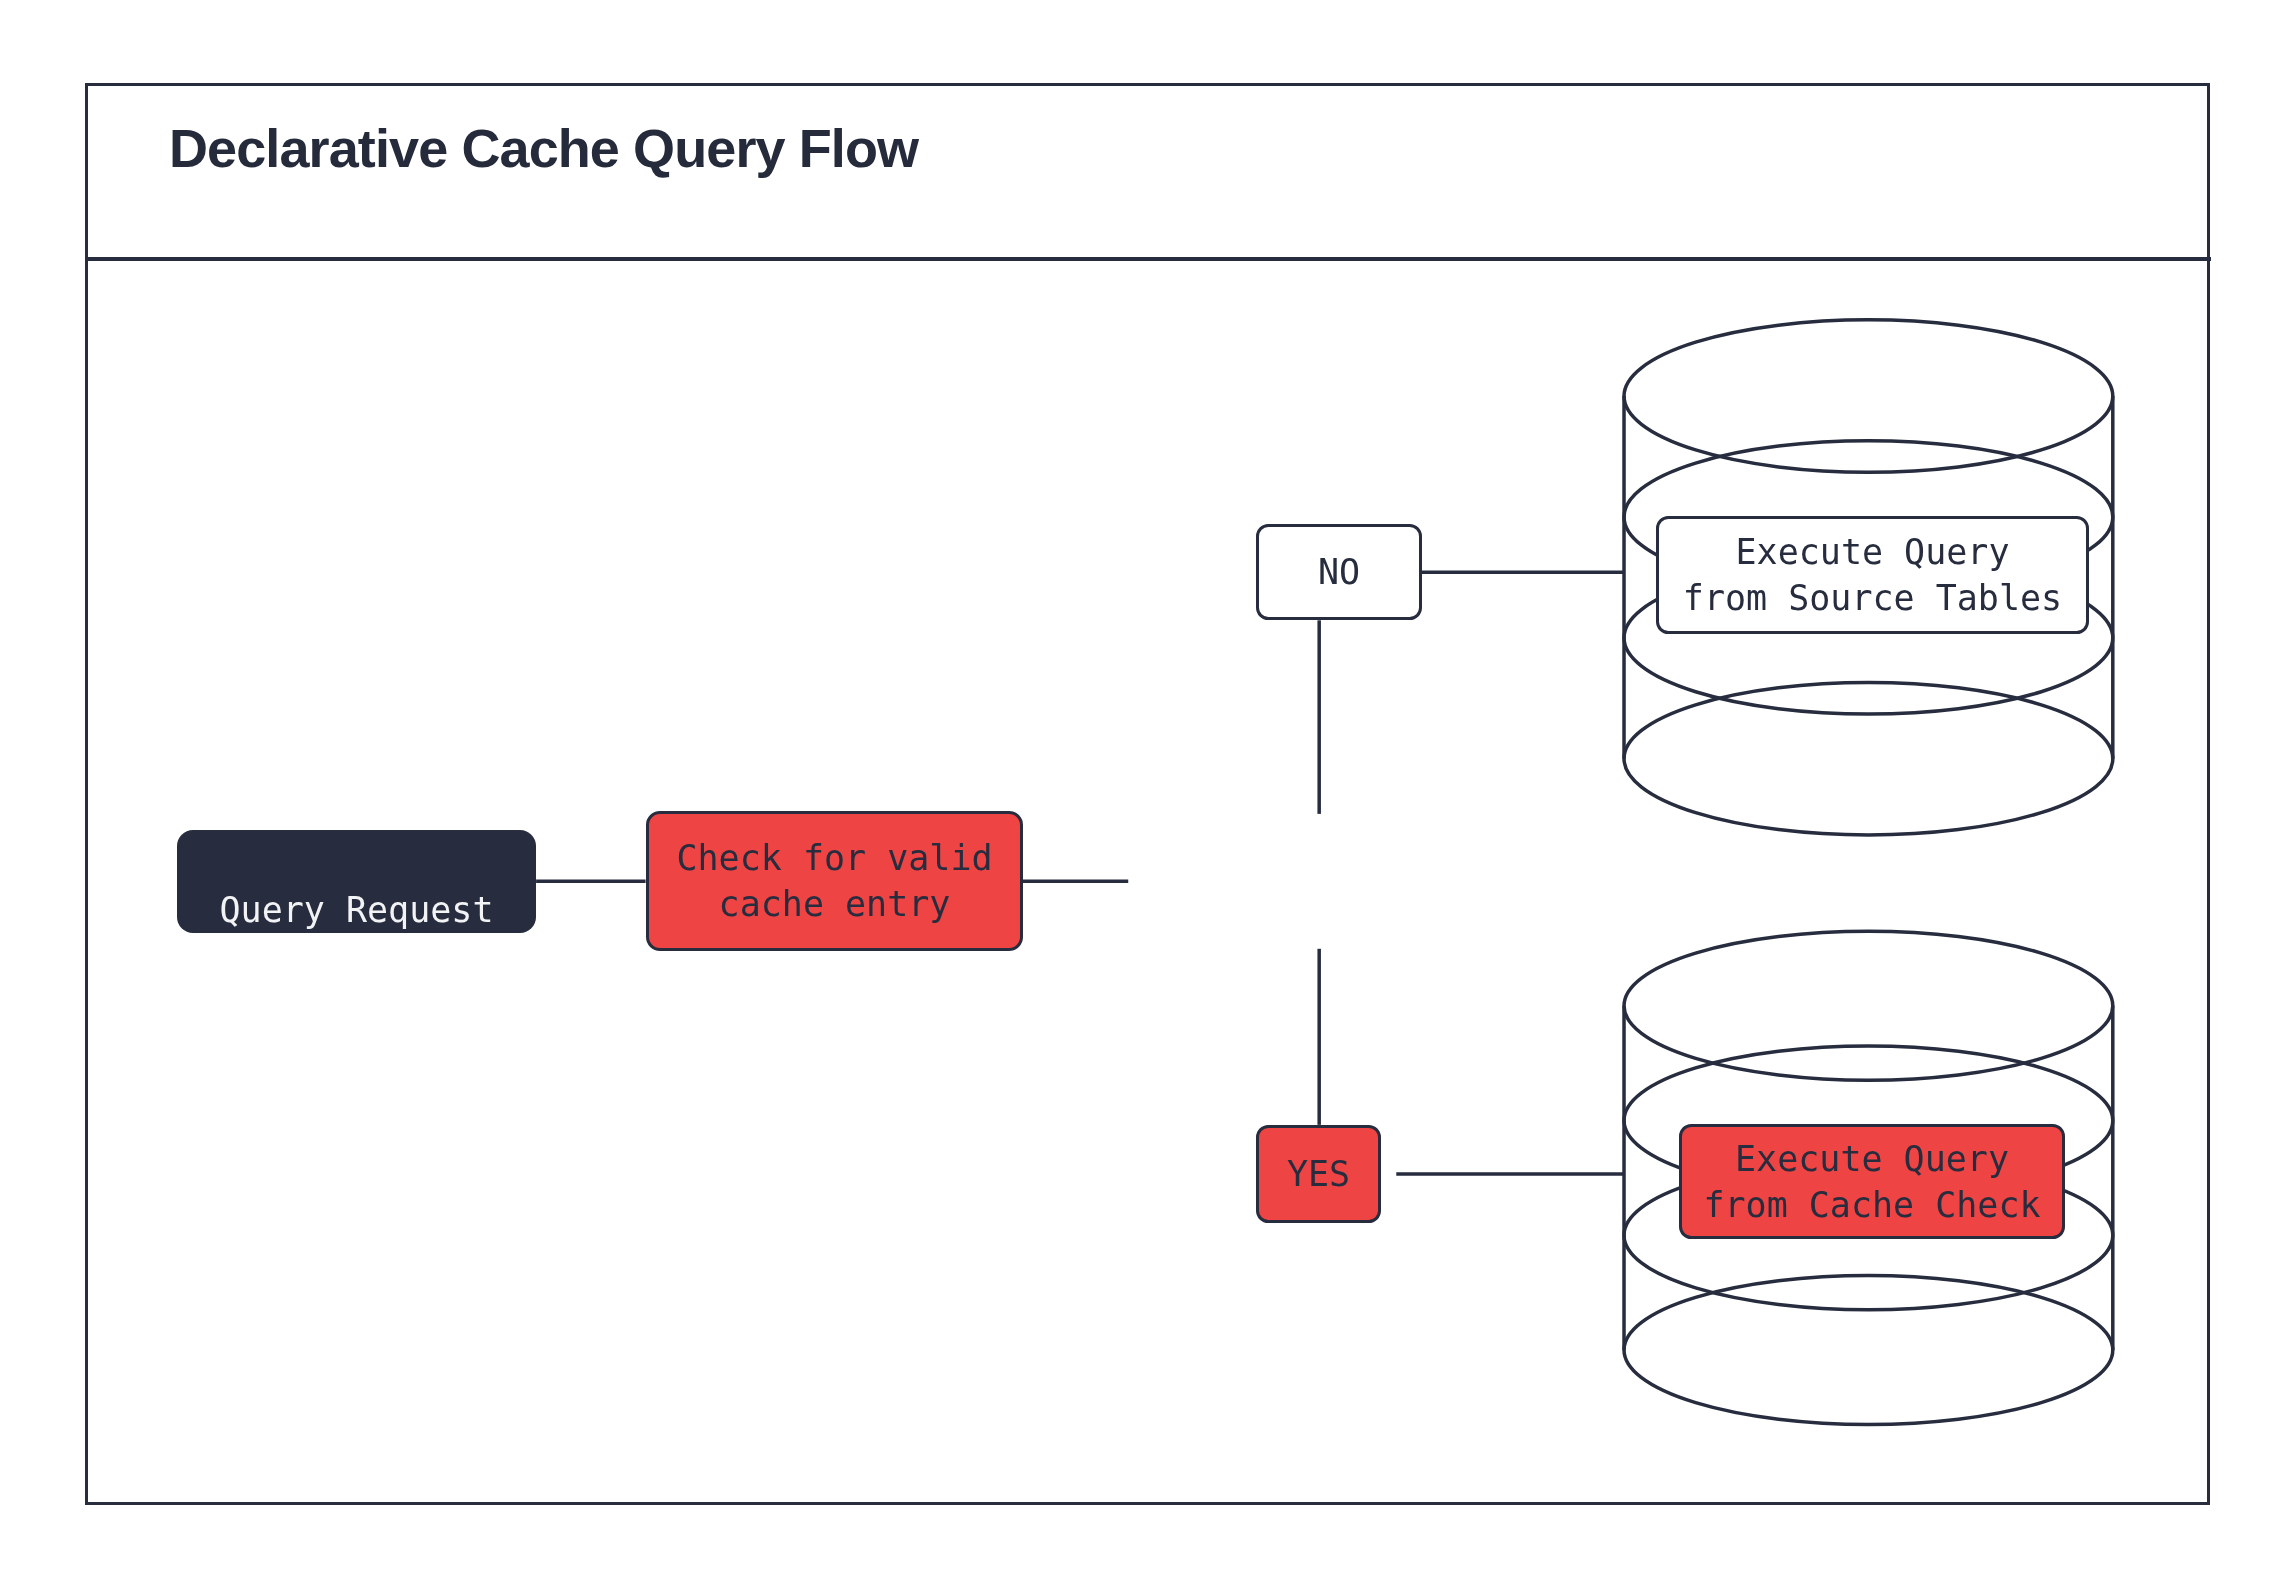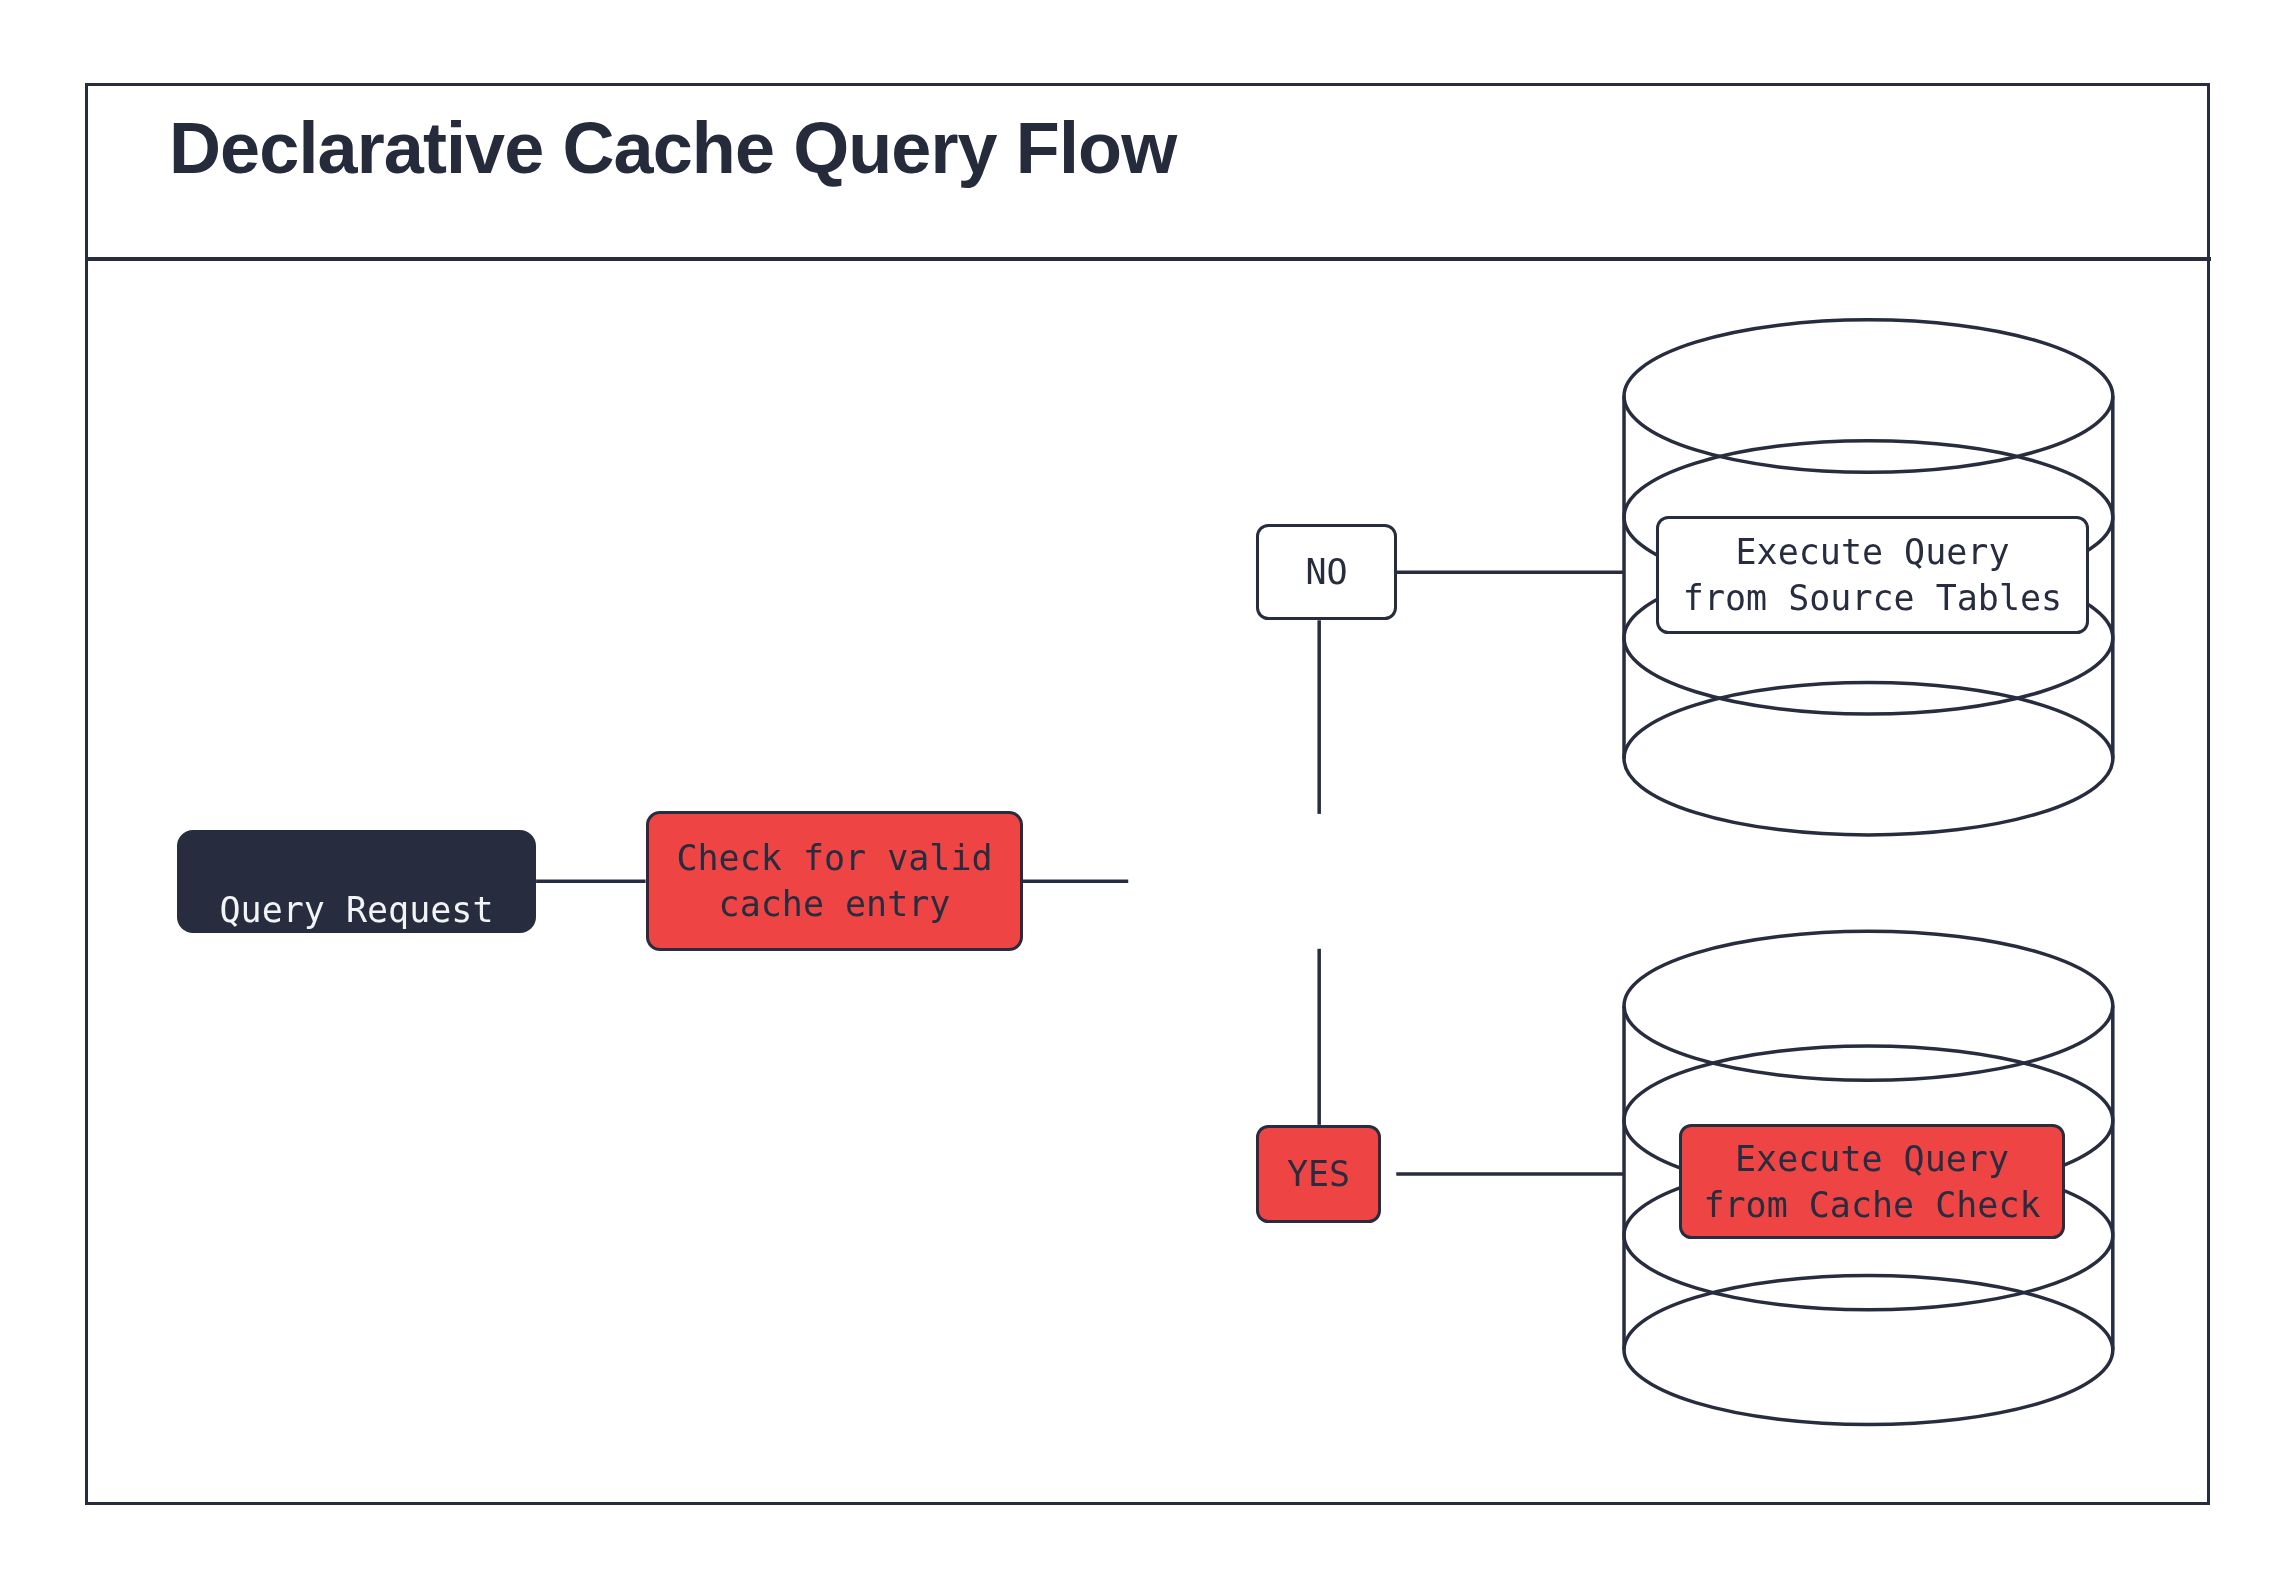--- a/index.html
+++ b/index.html
@@ -35,21 +35,21 @@
     background: #272d3e;
   }
   .title {
     position: absolute;
     left: 169px; top: 87px;
     height: 122px;
     display: flex;
     align-items: center;
     font-family: "Liberation Sans", sans-serif;
     font-weight: 700;
-    font-size: 72px;
+    font-size: 54px;
     letter-spacing: -0.9px;
     color: #252b3b;
     white-space: nowrap;
   }
   .node {
     position: absolute;
     box-sizing: border-box;
     display: flex;
     flex-direction: column;
     align-items: center;
@@ -73,21 +73,21 @@
   }
   .node-white {
     background: #ffffff;
     color: #272d3e;
     border: 3.5px solid #272d3e;
     border-radius: 12.3px;
   }
   .qr      { left: 177px;  top: 830px;  width: 359px; height: 103px; justify-content: flex-end; }
   .check   { left: 646px;  top: 811px;  width: 377px; height: 140px; }
   .decide  { left: 1128px; top: 814px;  width: 400px; height: 135px; color: #e9ecf0; }
-  .no-box  { left: 1256px; top: 524px;  width: 141px; height: 96px; border-radius: 12.3px; }
+  .no-box  { left: 1256px; top: 524px;  width: 166px; height: 96px; border-radius: 12.3px; }
   .yes-box { left: 1256px; top: 1125px; width: 125px; height: 98px; border-radius: 12.3px; }
   .src-lbl { left: 1656px; top: 516px;  width: 433px; height: 118px; border-radius: 12.3px; }
   .cch-lbl { left: 1679px; top: 1124px; width: 386px; height: 115px; border-radius: 12.3px; }
 </style>
 </head>
 <body>
 
 <div class="canvas">
 
   <svg class="shapes-svg" viewBox="0 0 2620 1816" fill="none" stroke="#272d3e" stroke-width="4">

